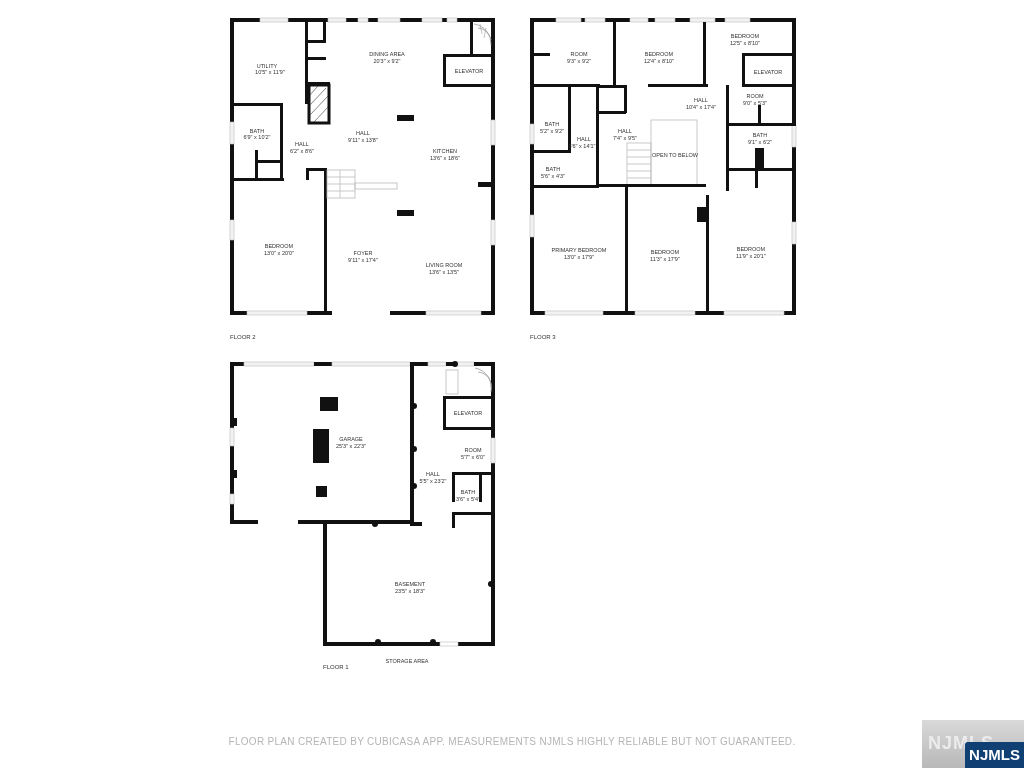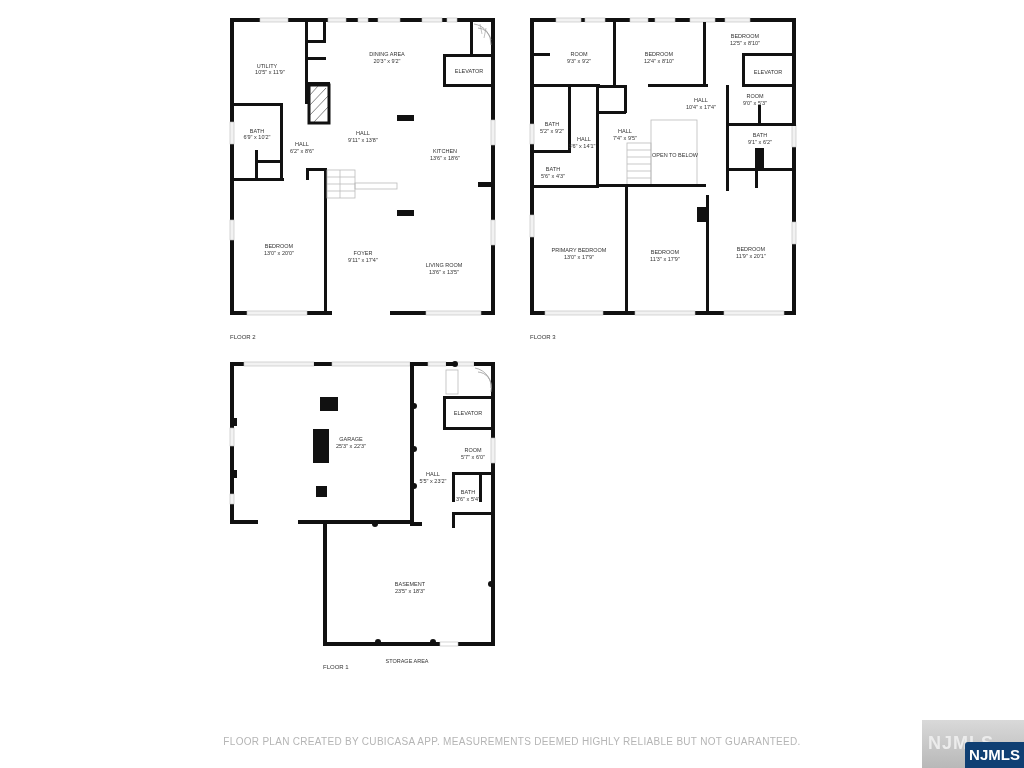--- a/index.html
+++ b/index.html
@@ -270,17 +270,17 @@
   <text class="room-name" x="433" y="476">HALL</text>
   <text class="room-dim" x="433" y="483">5'5" x 23'2"</text>
   <text class="room-name" x="468" y="494">BATH</text>
   <text class="room-dim" x="468" y="501">3'6" x 5'4"</text>
   <text class="room-name" x="410" y="586">BASEMENT</text>
   <text class="room-dim" x="410" y="593">23'5" x 18'3"</text>
   <text class="room-name" x="407" y="663">STORAGE AREA</text>
   <text class="floor-label" x="323" y="669">FLOOR 1</text>
 </svg>
 
-<div class="footer">FLOOR PLAN CREATED BY CUBICASA APP. MEASUREMENTS DEEMED HIGHLY RELIABLE BUT NOT GUARANTEED.</div>
+<div class="footer">FLOOR PLAN CREATED BY CUBICASA APP. MEASUREMENTS NJMLS HIGHLY RELIABLE BUT NOT GUARANTEED.</div>
 
 <div class="logo-bg"></div>
 <div class="logo-ghost">NJMLS</div>
 <div class="logo-badge">NJMLS</div>
 
 </body></html>

